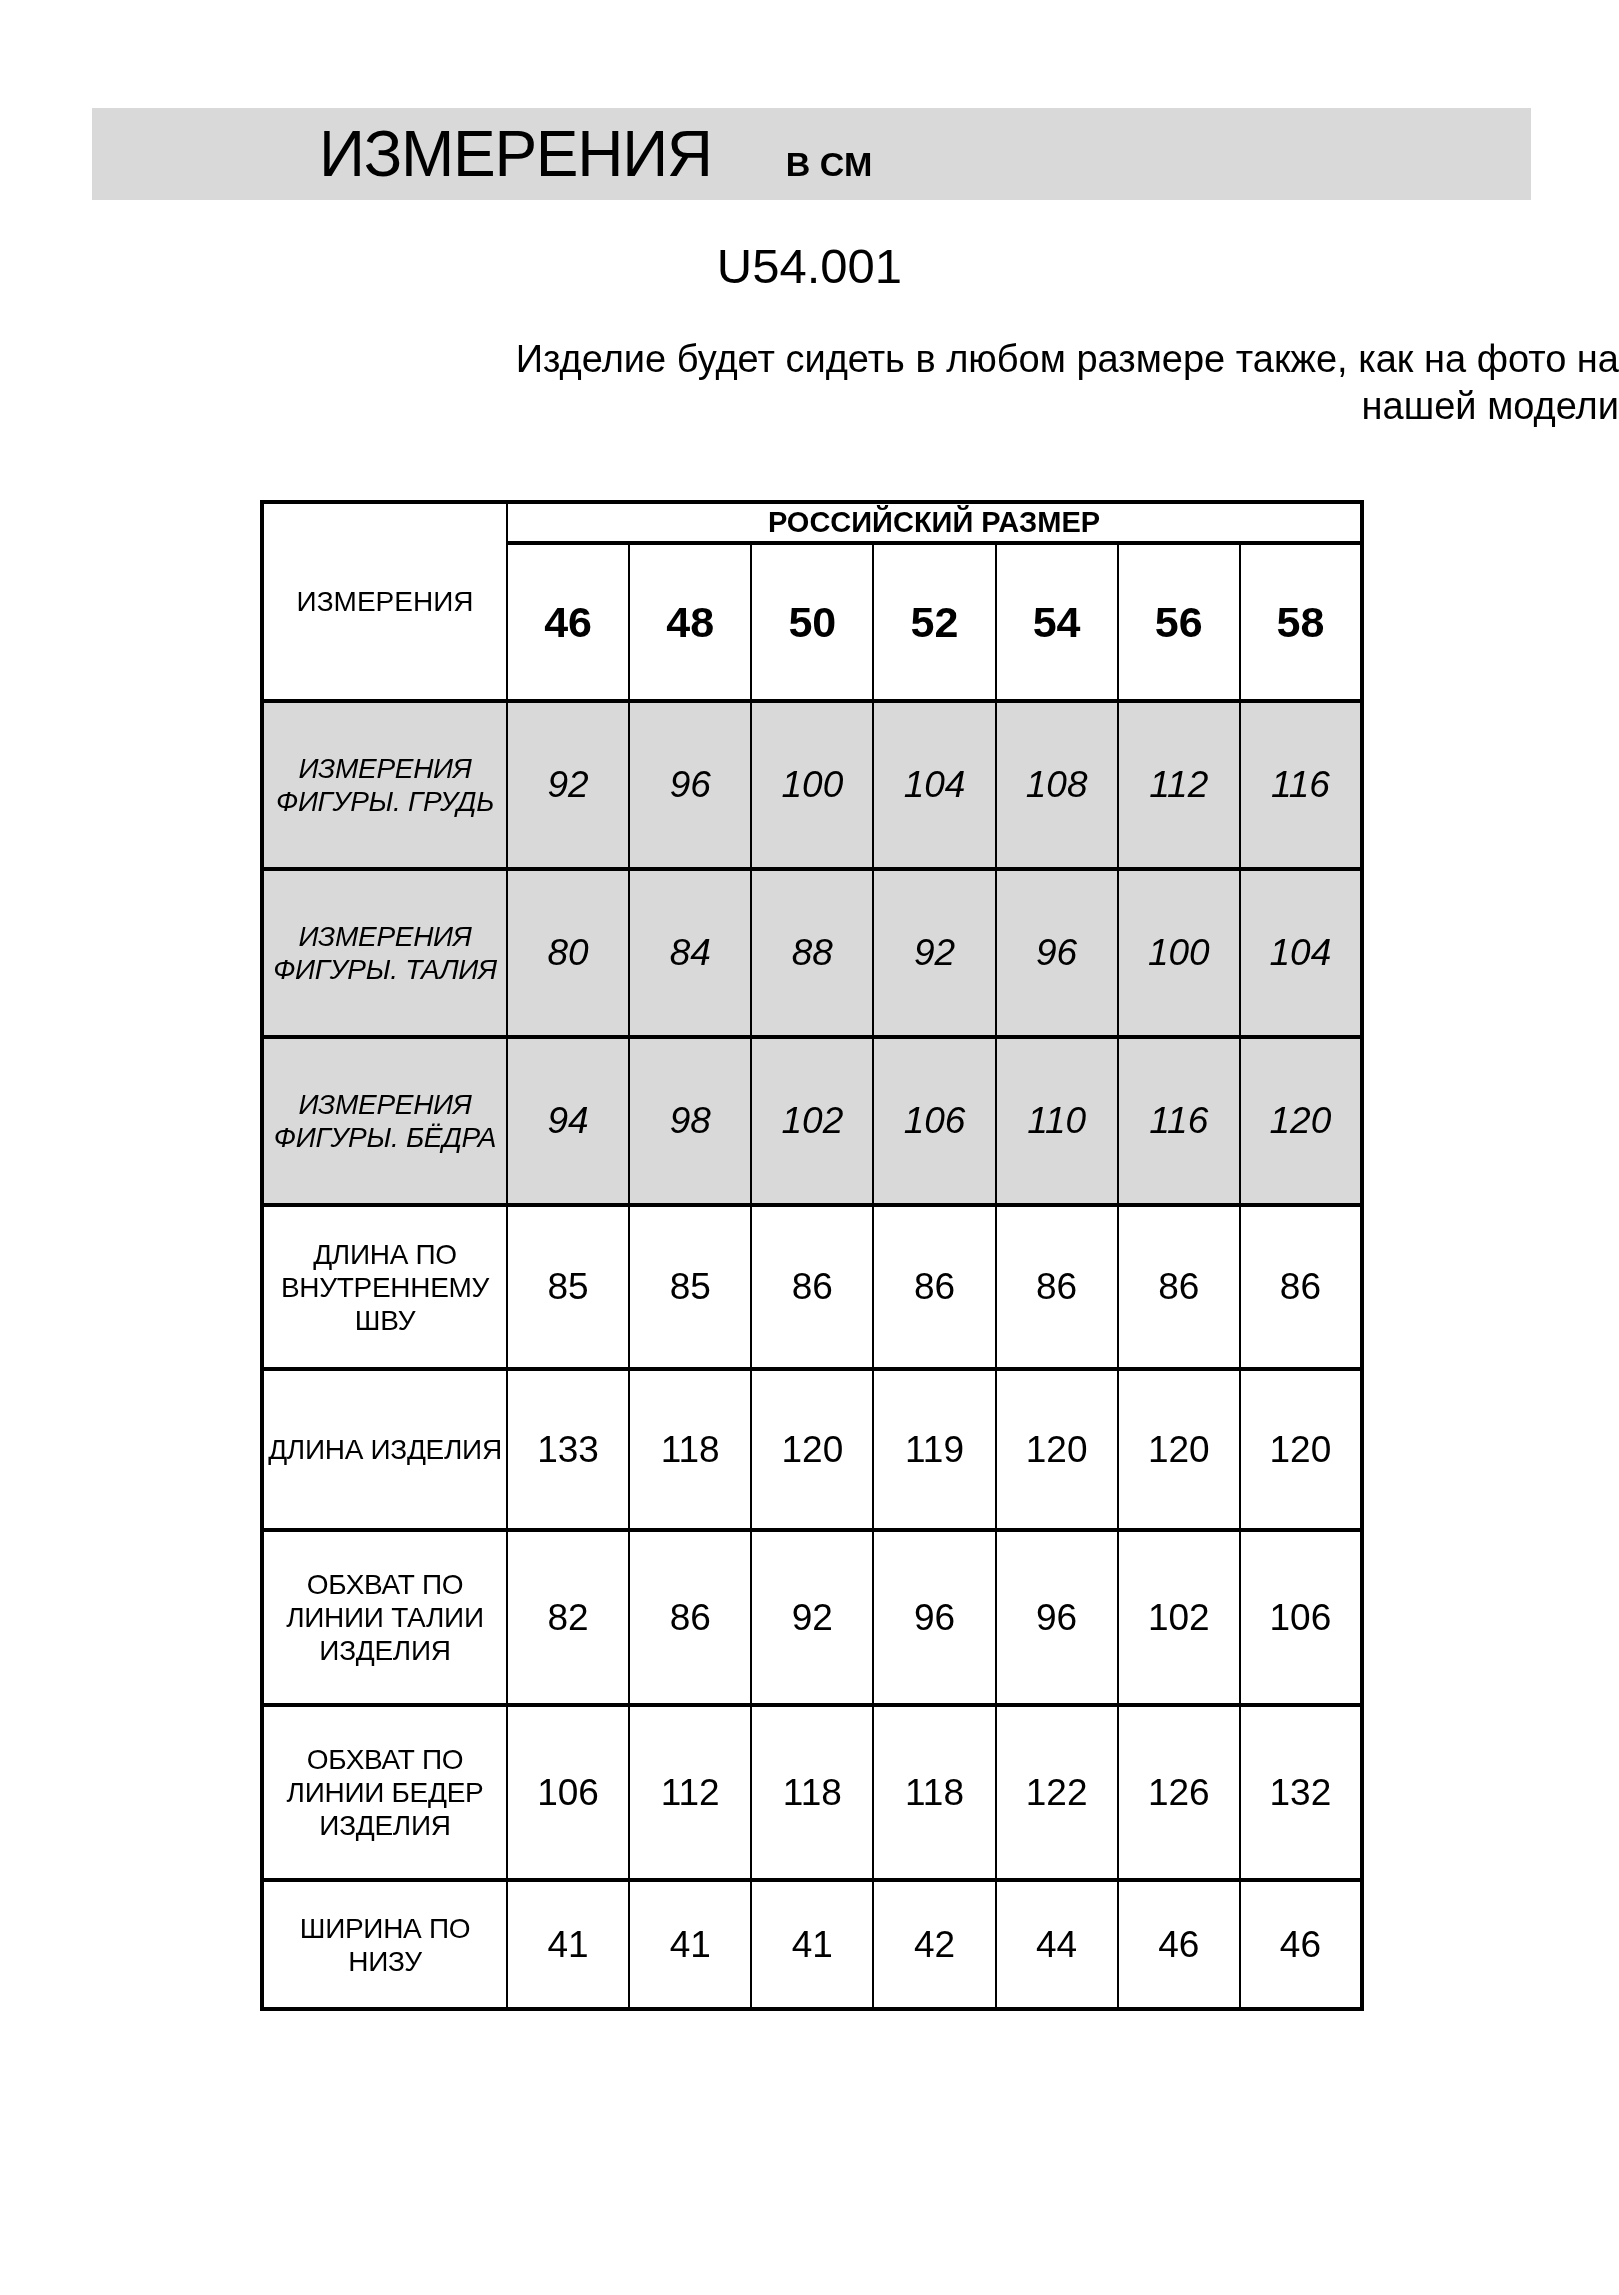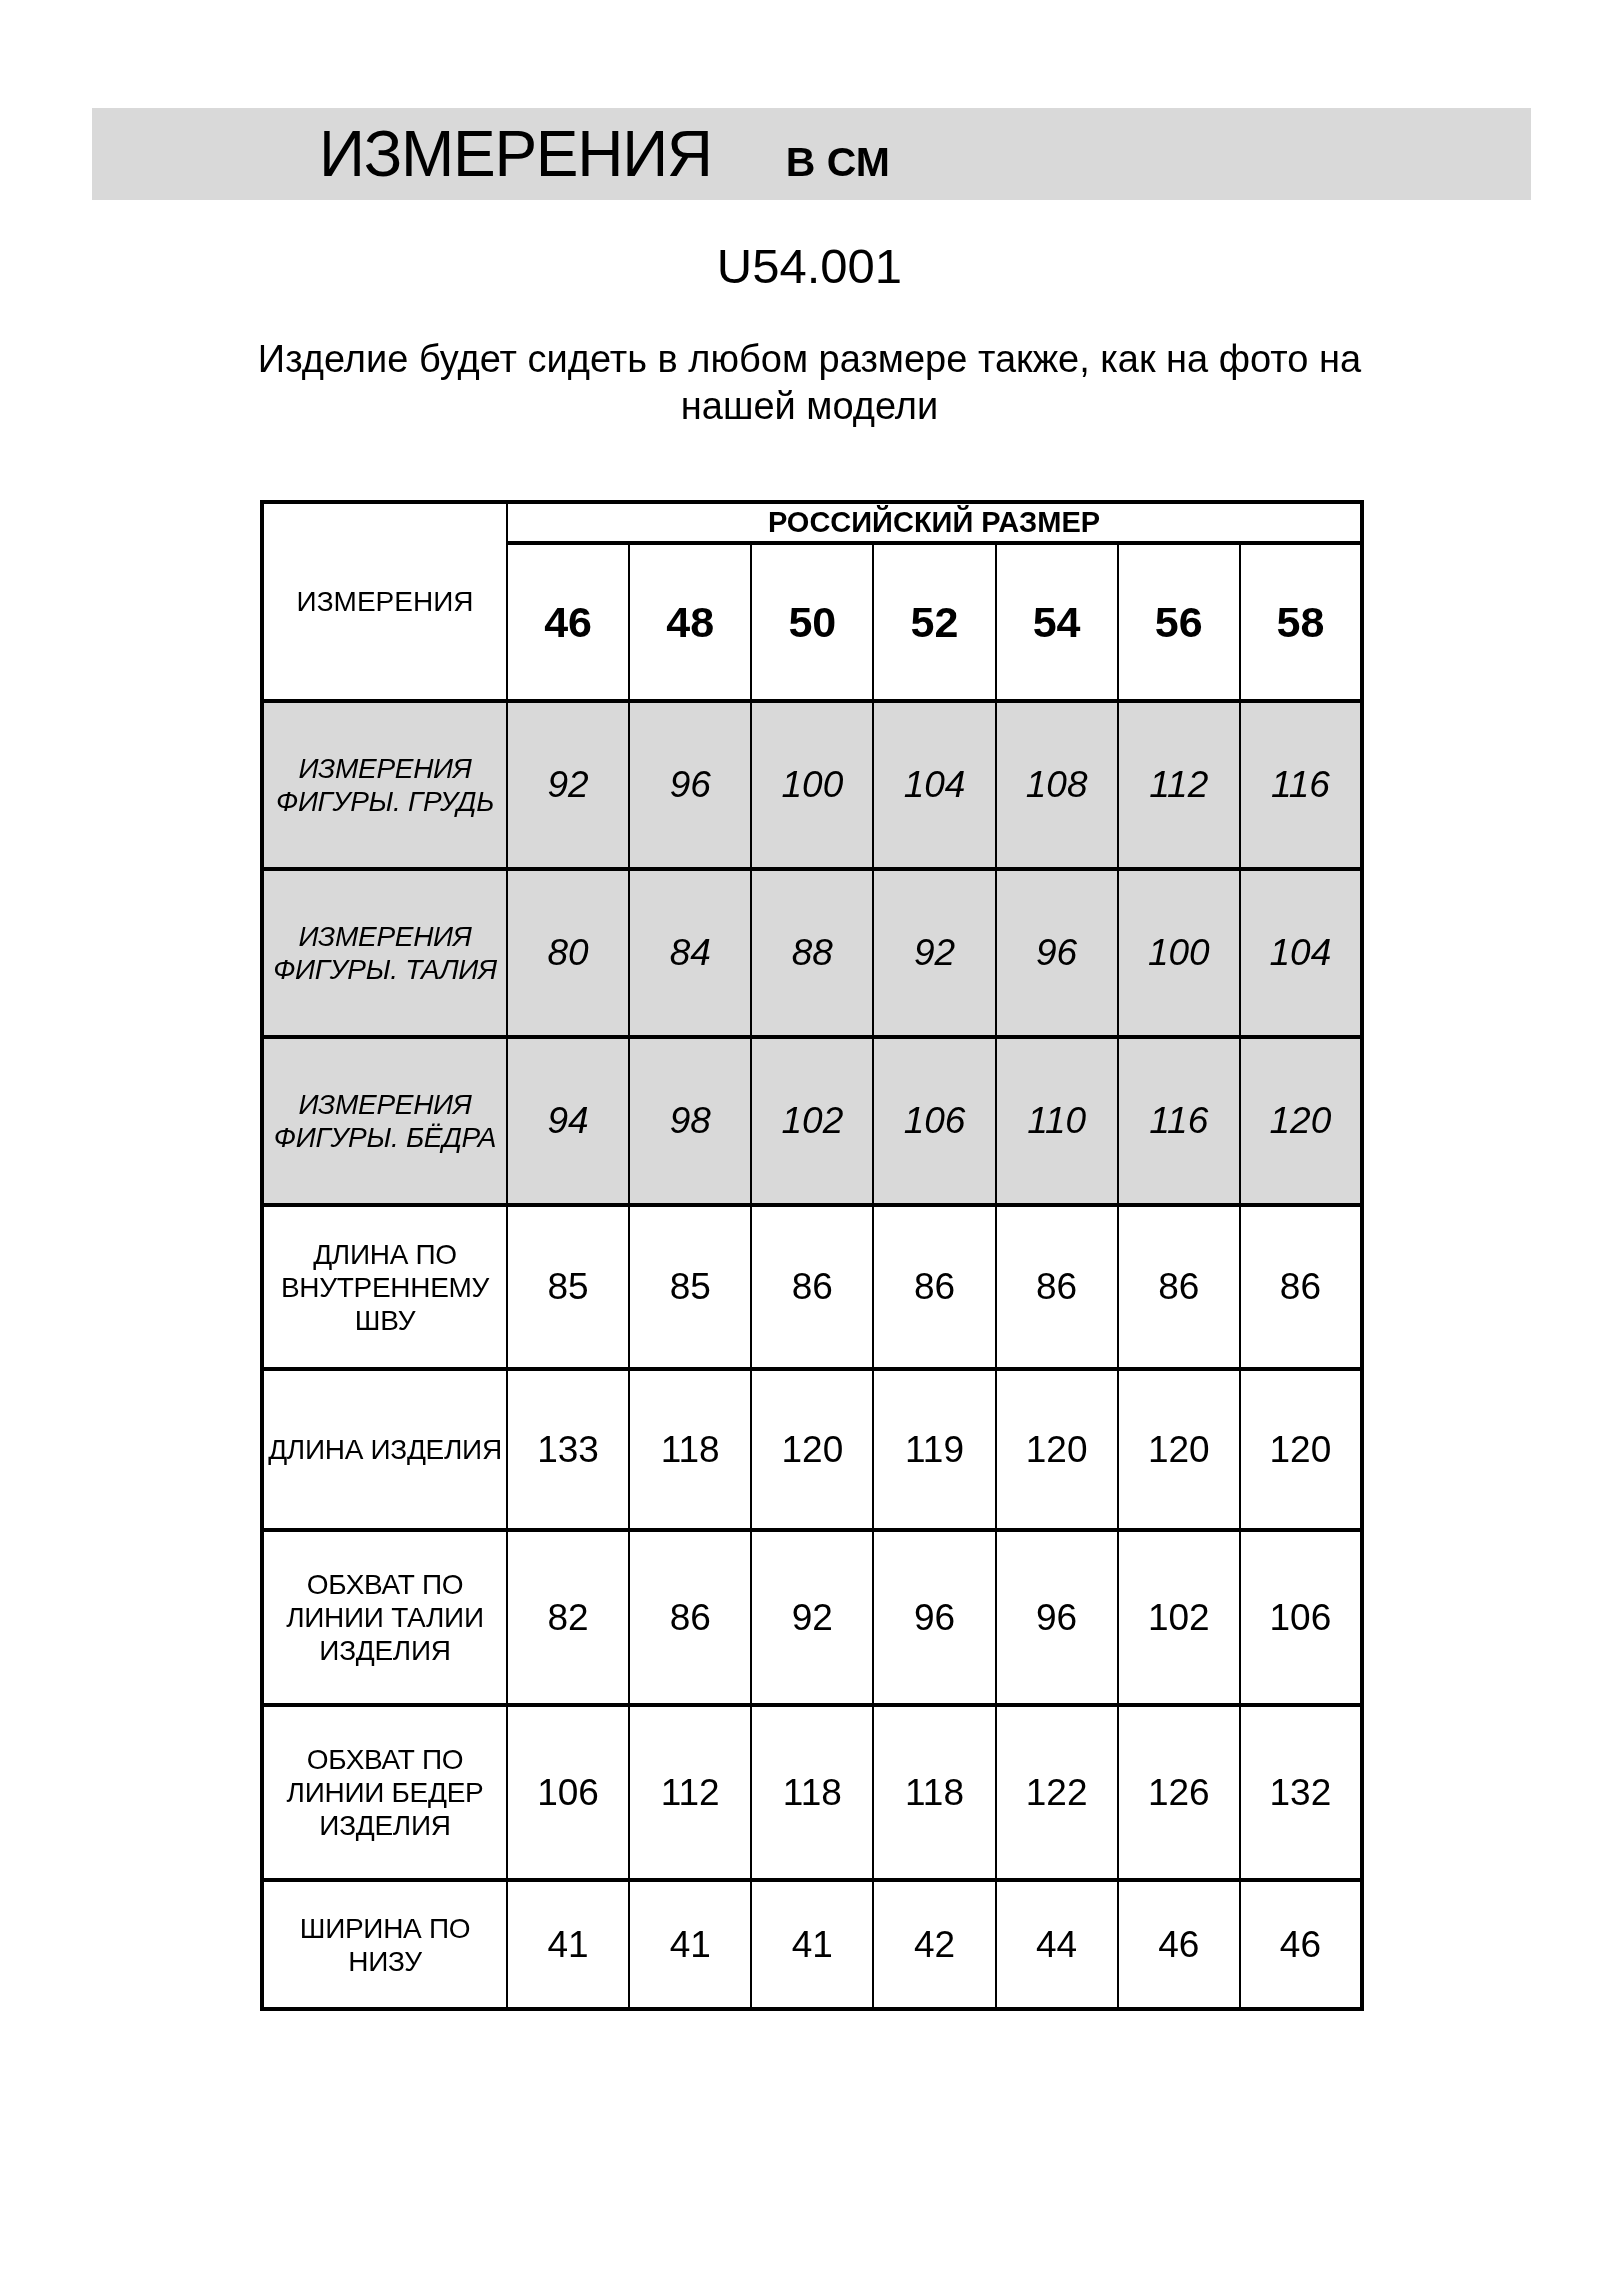--- a/index.html
+++ b/index.html
@@ -14,25 +14,25 @@
   
   .banner {
     margin:108px 0 0 92px;
     width:1439px; height:92px;
     background:var(--shade,#d9d9d9);
     display:flex; align-items:baseline;
     padding-left:227px;
   }
   .banner .w1 { font-size:64px; letter-spacing:-1.3px; line-height:92px; }
   .banner .w2 { font-size:64px; font-weight:bold; letter-spacing:-1.3px; margin-left:118px; }
-  .banner .w3 { font-size:41px; font-weight:bold; margin-left:74px; }
+  .banner .w3 { font-size:34px; font-weight:bold; margin-left:74px; }
   
   .code  { margin-top:38px; text-align:center; font-size:49px; }
   .color { margin-top:25px; text-align:center; font-size:50px; }
-  .note  { margin-top:42px; text-align:center; font-size:38px; line-height:1.24; }
+  .note  { margin-top:42px; text-align:right; font-size:38px; line-height:1.24; }
   
   table.size-table {
     margin:70px 0 0 260px;
     width:1104px;
     border-collapse:collapse;
     table-layout:fixed;
     border:4.6px solid #000;
   }
   .size-table th, .size-table td {
     border:2px solid #000;

